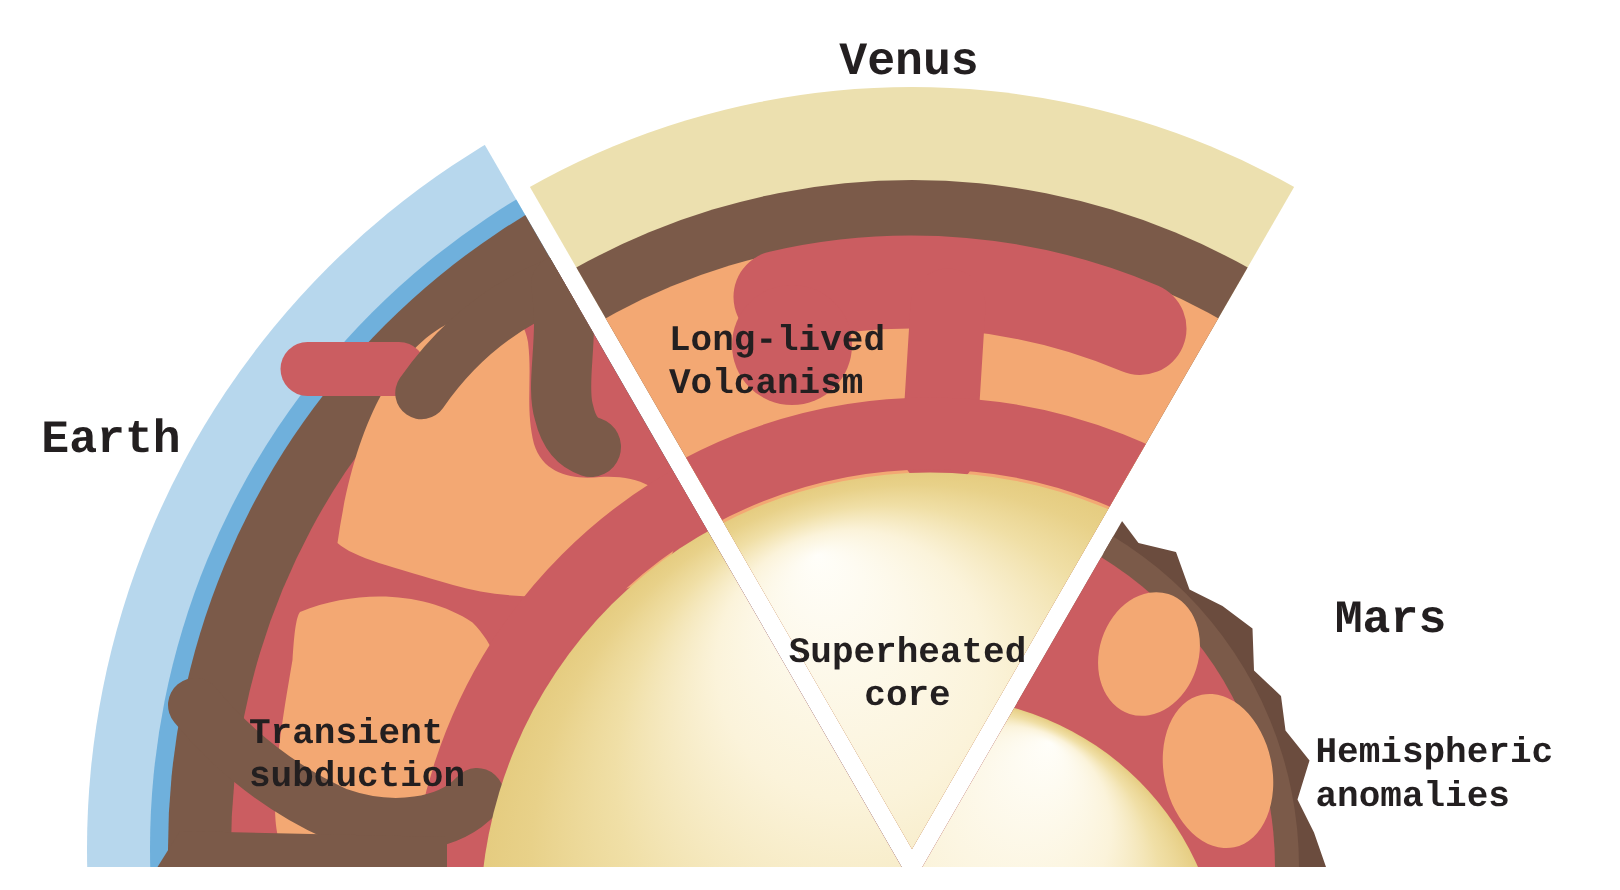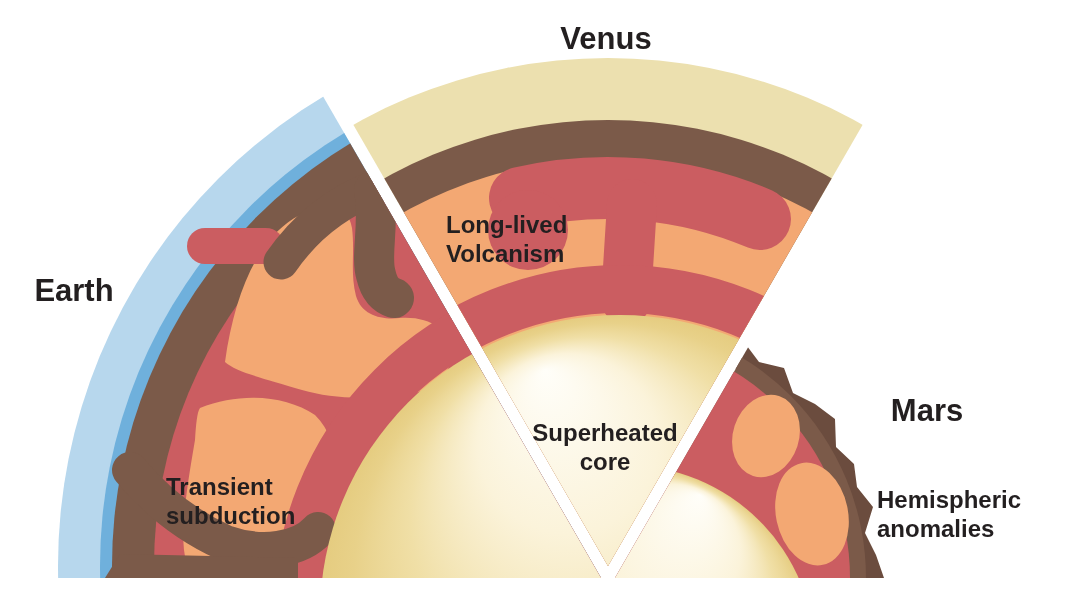--- a/index.html
+++ b/index.html
@@ -1,21 +1,21 @@
 <!DOCTYPE html>
 <html style="--c-background: #ffffff; --c-label_color: #231f20; --c-earth_atmosphere: #b7d7ed; --c-earth_ocean: #6fb0dc; --c-crust_brown: #7b5a49; --c-mantle_orange: #f3a873; --c-mantle_red: #cb5d61; --c-venus_atmosphere: #ece0af; --c-mars_crust_dark: #6b4c3e; --c-core_tan: #e5cc80; --c-core_highlight: #fffef9;"><head>
 <meta charset="utf-8">
 <style>
   html,body{margin:0;padding:0;background:#ffffff;}
   .stage{
     position:relative;
     width:1080px;height:591px;
     background:var(--c-background,#ffffff);
     overflow:hidden;
-    font-family:Liberation Sans, sans-serif;
+    font-family:Liberation Mono, monospace;
   }
   svg{display:block;}
   
   .f-atmo   {fill:var(--c-earth_atmosphere,#b7d7ed);}
   .f-ocean  {fill:var(--c-earth_ocean,#6fb0dc);}
   .f-crust  {fill:var(--c-crust_brown,#7b5a49);}
   .f-orange {fill:var(--c-mantle_orange,#f3a873);}
   .f-red    {fill:var(--c-mantle_red,#cb5d61);}
   .f-cream  {fill:var(--c-venus_atmosphere,#ece0af);}
   .f-marsdk {fill:var(--c-mars_crust_dark,#6b4c3e);}

